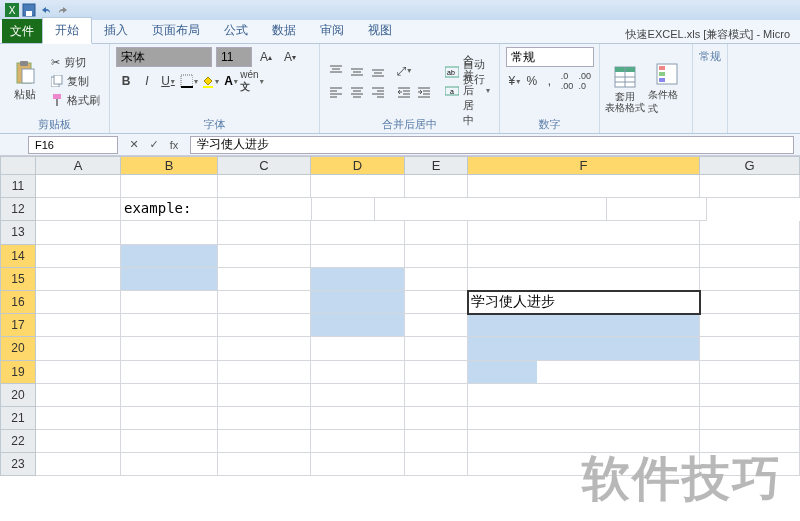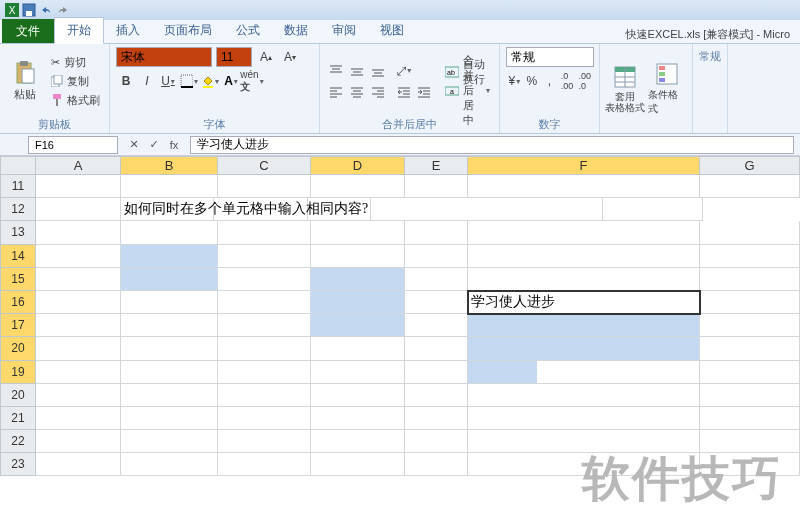--- a/index.html
+++ b/index.html
@@ -2,34 +2,34 @@
 <html><head>
 <meta charset="utf-8">
 <style>
 * { box-sizing: border-box; margin: 0; padding: 0; }
 body { font-family: "Microsoft YaHei", SimSun, sans-serif; font-size: 12px; background: #fff; overflow: hidden; width: 800px; height: 521px; position: relative; }
 .titlebar { height: 20px; background: linear-gradient(#dce8f6,#c6dbf0); display: flex; align-items: center; padding: 0 4px; color: #444; font-size: 11px; }
 .qat { display: flex; gap: 1px; align-items: center; }
 .qat span { width: 16px; height: 16px; display: inline-flex; align-items: center; justify-content: center; }
 .title-text { margin-left: auto; padding-right: 6px; margin-top: 48px; }
 .ribbon-tabs { height: 24px; background: #f0f6fc; display: flex; align-items: flex-end; padding-left: 2px; border-bottom: 1px solid #b6c8db; }
-.tab-file { background: #1a6d1a; color: #fff; padding: 4px 14px; font-size: 12px; height: 24px; display: flex; align-items: center; }
+.tab-file { background: #1a6d1a; color: #fff; padding: 4px 8px; font-size: 12px; height: 24px; display: flex; align-items: center; }
 .tab { padding: 4px 12px; color: #3c6090; font-size: 12px; cursor: pointer; }
 .tab.active { background: #fff; border: 1px solid #b6c8db; border-bottom: 1px solid #fff; margin-bottom: -1px; }
 .ribbon { height: 90px; background: #eef4fa; border-bottom: 1px solid #b6c8db; display: flex; }
 .group { border-right: 1px solid #cddbe9; padding: 3px 6px 1px; display: flex; flex-direction: column; justify-content: space-between; }
 .group-body { flex: 1; display: flex; align-items: center; gap: 4px; }
 .group-label { text-align: center; font-size: 11px; color: #5a7ca8; padding-top: 2px; }
 .btn-lg { width: 38px; height: 58px; display: flex; flex-direction: column; align-items: center; justify-content: center; gap: 2px; font-size: 11px; color: #444; }
 .icon-box { width: 24px; height: 24px; display: inline-flex; align-items: center; justify-content: center; }
 .col-btns { display: flex; flex-direction: column; gap: 1px; }
 .sm-btn { height: 18px; display: flex; align-items: center; gap: 4px; font-size: 11px; color: #444; padding: 0 3px; }
 .font-row1 { display: flex; align-items: center; gap: 4px; margin-bottom: 4px; }
 .font-row2 { display: flex; align-items: center; gap: 1px; }
-.combo { background: #c2410c; border: 1px solid #aab; height: 20px; display: flex; align-items: center; padding: 0 4px; font-size: 12px; }
+.combo { background: #a3a3a3; border: 1px solid #aab; height: 20px; display: flex; align-items: center; padding: 0 4px; font-size: 12px; }
 .combo.fname { width: 96px; }
 .combo.fsize { width: 36px; }
 .fbtn { width: 20px; height: 20px; display: inline-flex; align-items: center; justify-content: center; font-size: 12px; color: #444; border: 1px solid transparent; }
 .dd { font-size: 8px; color: #666; margin-left: 1px; }
 .align-grid { display: grid; grid-template-columns: repeat(3, 20px); grid-template-rows: repeat(2, 20px); gap: 1px; }
 .num-combo { background: #fff; border: 1px solid #aab; height: 20px; width: 88px; display: flex; align-items: center; padding: 0 4px; font-size: 12px; margin-bottom: 4px; }
 .namebox-row { height: 22px; background: #eef4fa; border-bottom: 1px solid #ccd; display: flex; align-items: center; }
 .namebox { width: 90px; background: #fff; border: 1px solid #aab; height: 18px; margin-left: 28px; font-size: 11px; padding: 0 6px; display: flex; align-items: center; }
 .fx-btns { display: flex; gap: 4px; margin: 0 8px; }
 .fx-btn { width: 16px; height: 16px; display: inline-flex; align-items: center; justify-content: center; color: #555; font-size: 11px; }
@@ -350,21 +350,21 @@
         <div class="cell" style="width: 97px;"></div>
         <div class="cell" style="width: 93px;"></div>
         <div class="cell" style="width: 94px;"></div>
         <div class="cell" style="width: 63px;"></div>
         <div class="cell" style="width: 232px;"></div>
         <div class="cell" style="width: 100px;"></div>
       </div>
       <div class="sheet-row">
         <div class="row-h">12</div>
         <div class="cell" style="width: 85px;"></div>
-        <div class="cell" style="width: 93px; position: relative; z-index: 1;">如何同时在多个单元格中输入相同内容?</div>
+        <div class="cell" style="width: 97px; font-family: monospace;">example:</div>
         <div class="cell" style="width: 94px;"></div>
         <div class="cell" style="width: 63px;"></div>
         <div class="cell" style="width: 232px;"></div>
         <div class="cell" style="width: 100px;"></div>
       </div>
       <div class="sheet-row">
         <div class="row-h">13</div>
         <div class="cell" style="width: 85px;"></div>
         <div class="cell" style="width: 97px;"></div>
         <div class="cell" style="width: 93px;"></div>

